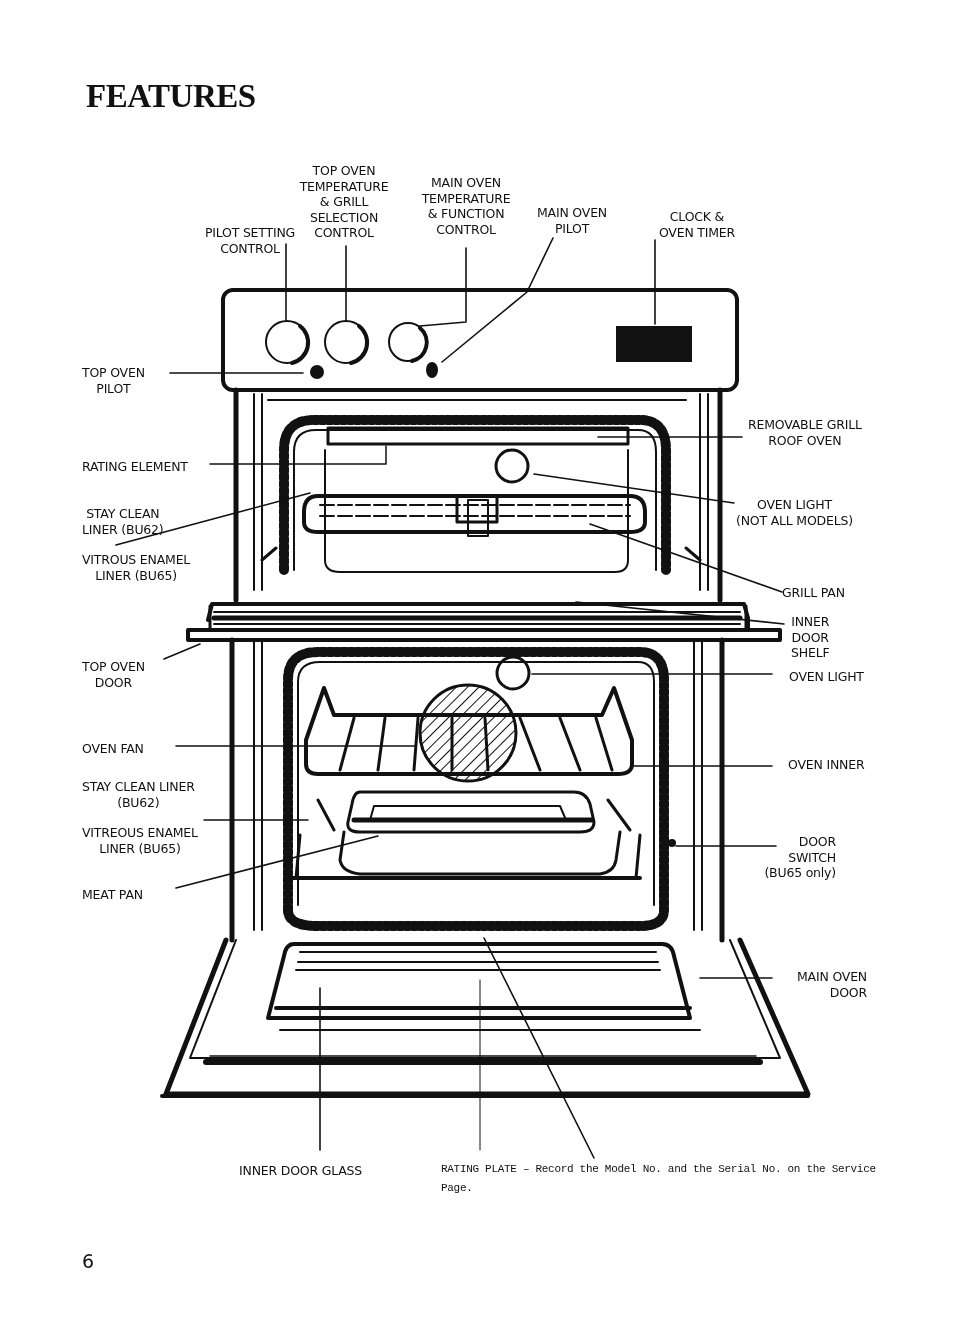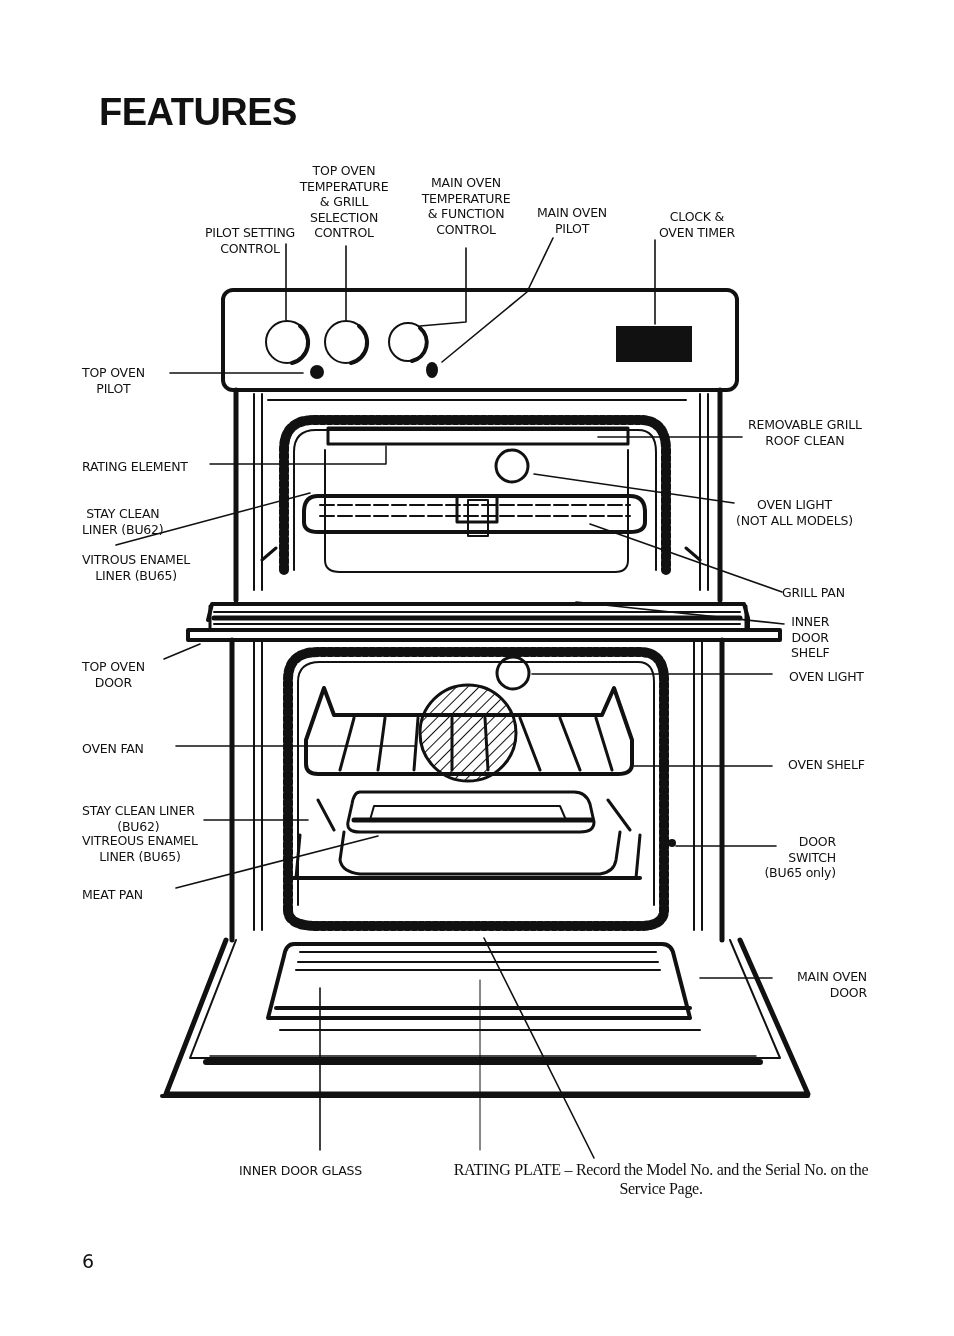--- a/index.html
+++ b/index.html
@@ -1,25 +1,25 @@
 <!DOCTYPE html>
 <html><head>
 <meta charset="utf-8">
 <style>
   html, body { margin: 0; padding: 0; background: #ffffff; }
   body { width: 954px; height: 1336px; position: relative; overflow: hidden;
          font-family: "DejaVu Sans", "Liberation Sans", sans-serif; color: #111; }
-  .title { position: absolute; left: 82px; top: 76px; font-size: 38px; font-weight: bold;
-           letter-spacing: -0.5px; margin: 17px; line-height: 1; font-family: Liberation Sans, sans-serif; }
+  .title { position: absolute; left: 82px; top: 76px; font-size: 33px; font-weight: bold;
+           letter-spacing: -0.5px; margin: 4px; line-height: 1; font-family: Liberation Serif, serif; }
   .lbl { position: absolute; font-size: 12.5px; line-height: 15.5px; white-space: pre-line;
          font-family: "DejaVu Sans", sans-serif; letter-spacing: -0.2px; text-align: center; }
   .lbl.c { text-align: center; }
   .lbl.r { text-align: right; }
-  .rating { position: absolute; left: 441px; top: 1160px; width: 440px; font-size: 16px;
-            line-height: 19px; font-family: Liberation Serif, serif; letter-spacing: -0.3px; text-align: center; }
+  .rating { position: absolute; left: 441px; top: 1160px; width: 440px; font-size: 11px;
+            line-height: 19px; font-family: Liberation Mono, monospace; letter-spacing: -0.3px; }
   .pagenum { position: absolute; left: 82px; top: 1250px; font-size: 19px; }
   svg.diagram { position: absolute; left: 0; top: 0; }
 </style>
 </head>
 <body>
 
 <h1 class="title">FEATURES</h1>
 
 <svg class="diagram" width="954" height="1336" viewBox="0 0 954 1336" xmlns="http://www.w3.org/2000/svg">
   <g fill="none" stroke="#111" stroke-linecap="round" stroke-linejoin="round">
@@ -152,36 +152,36 @@
 <div class="lbl" style="left:82px; top:365px;">TOP OVEN
 PILOT</div>
 <div class="lbl" style="left:82px; top:459px;">RATING ELEMENT</div>
 <div class="lbl" style="left:82px; top:506px;">STAY CLEAN
 LINER (BU62)</div>
 <div class="lbl" style="left:82px; top:552px;">VITROUS ENAMEL
 LINER (BU65)</div>
 <div class="lbl" style="left:82px; top:659px;">TOP OVEN
 DOOR</div>
 <div class="lbl" style="left:82px; top:741px;">OVEN FAN</div>
-<div class="lbl" style="left:82px; top:779px;margin-top:24px;">STAY CLEAN LINER
+<div class="lbl" style="left:82px; top:779px;">STAY CLEAN LINER
 (BU62)</div>
-<div class="lbl" style="left:82px; top:825px;margin-top:8px;">VITREOUS ENAMEL
+<div class="lbl" style="left:82px; top:825px;">VITREOUS ENAMEL
 LINER (BU65)</div>
 <div class="lbl" style="left:82px; top:887px;">MEAT PAN</div>
 
 <div class="lbl" style="left:748px; top:417px;">REMOVABLE GRILL
-ROOF CLEAN</div>
+ROOF OVEN</div>
 <div class="lbl" style="left:736px; top:497px;">OVEN LIGHT
 (NOT ALL MODELS)</div>
 <div class="lbl" style="left:782px; top:585px;">GRILL PAN</div>
 <div class="lbl" style="left:791px; top:614px;">INNER
 DOOR
 SHELF</div>
 <div class="lbl" style="left:789px; top:669px;">OVEN LIGHT</div>
-<div class="lbl" style="left:788px; top:757px;">OVEN SHELF</div>
+<div class="lbl" style="left:788px; top:757px;">OVEN INNER</div>
 <div class="lbl r" style="left:730px; top:834px; width:106px;">DOOR
 SWITCH
 (BU65 only)</div>
 <div class="lbl r" style="left:740px; top:969px; width:127px;">MAIN OVEN
 DOOR</div>
 
 <div class="lbl" style="left:239px; top:1163px;">INNER DOOR GLASS</div>
 <div class="rating">RATING PLATE – Record the Model No. and the Serial No. on the Service Page.</div>
 
 <div class="pagenum">6</div>

